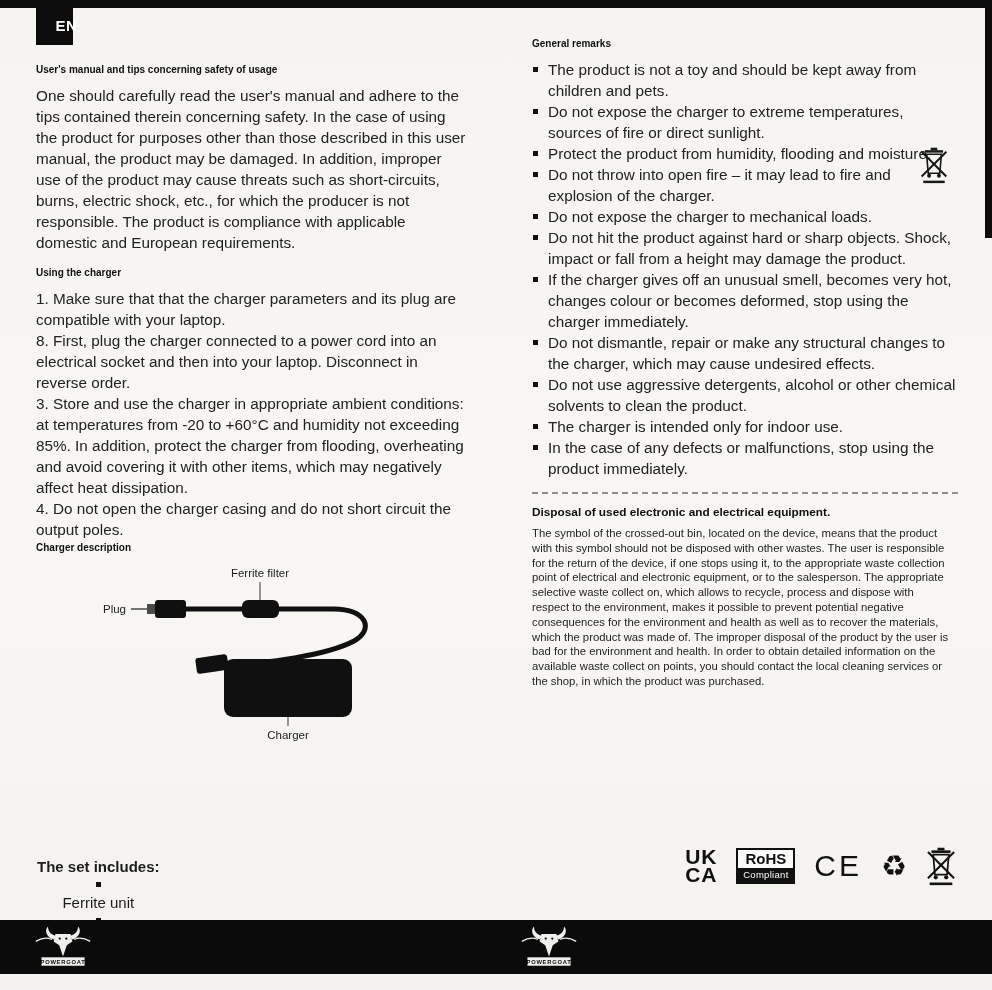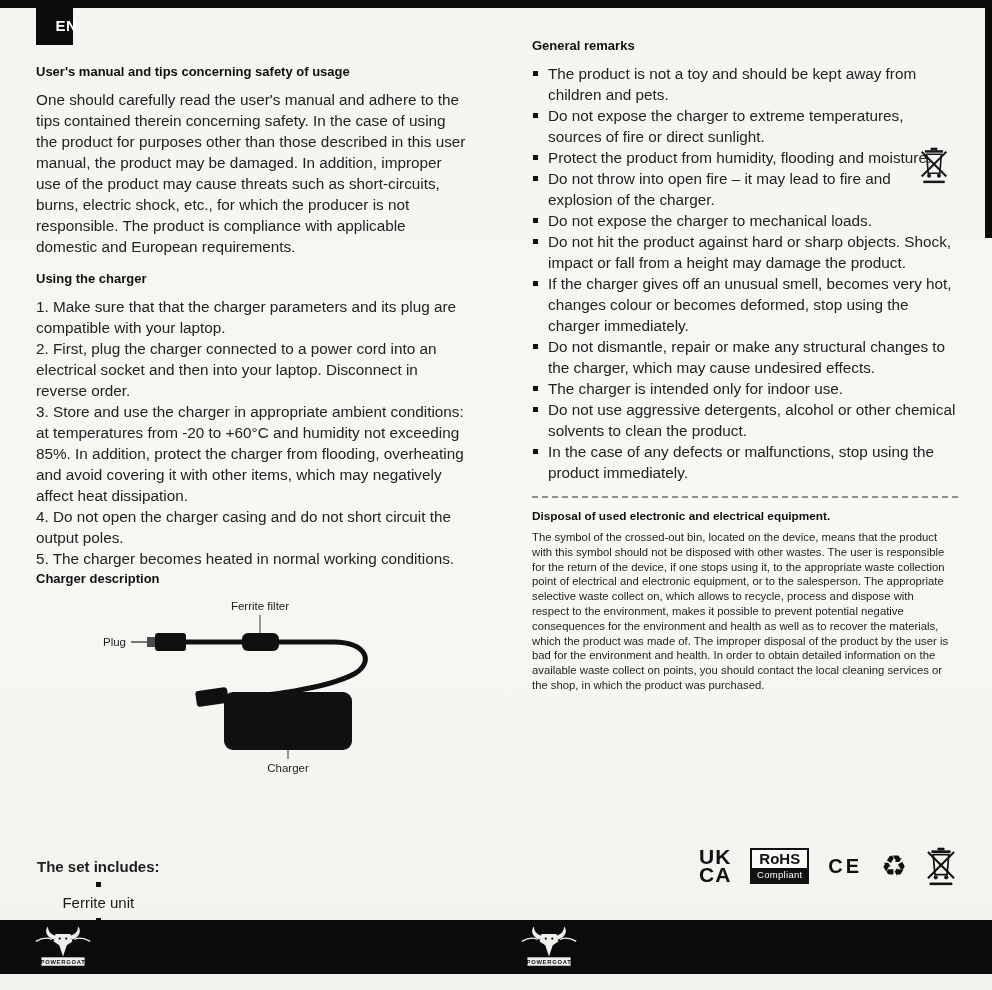--- a/index.html
+++ b/index.html
@@ -8,21 +8,21 @@
   .page { position:relative; width:992px; height:990px; background:linear-gradient(180deg,#f5f4f1 0%,#f8f7f4 55%,#f3f2ef 100%); overflow:hidden; color:#1d1d1d; }
 
   .top-bar { position:absolute; top:0; left:0; width:100%; height:8px; background:#0c0c0c; }
   .right-strip { position:absolute; top:0; right:0; width:7px; height:238px; background:#0c0c0c; }
   .en-badge { position:absolute; top:5px; left:36px; width:37px; height:40px; background:#0c0c0c; color:#fff; font-weight:700; font-size:15px; display:flex; align-items:center; justify-content:center; letter-spacing:.5px;padding-left:24px; }
 
   .col { position:absolute; }
   .col-left  { left:36px;  top:64px; width:433px; }
   .col-right { left:532px; top:38px; width:426px; }
 
-  h2 { font-size:13px; font-weight:700; color:#101010; margin:0 0 10px; }
+  h2 { font-size:10px; font-weight:700; color:#101010; margin:0 0 10px; }
   h2.sub { }
   .body { font-size:15.3px; line-height:21px; color:#222; }
   .step { margin:0; }
   .steps { margin-bottom:2px; }
 
   .diagram { margin-top:4px; }
 
   .set-includes { position:absolute; left:37px; top:858px; font-size:15px; color:#1c1c1c; display:flex; align-items:center; gap:7px; white-space:nowrap;flex-direction:column; }
   .set-includes b { font-weight:700; }
   .sqb { width:5px; height:5px; background:#111; display:inline-block; flex:none; }
@@ -33,21 +33,21 @@
 
   .dashed { border-top:2px dashed #8f8f8f; margin:13px 0 11px; }
   h3.disposal { font-size:11.8px; font-weight:700; color:#101010; margin:0 0 7px; }
   .small { font-size:11.3px; line-height:14.8px; color:#242424; width:420px; }
 
   .cert-row { position:absolute; right:36px; top:846px; display:flex; align-items:center; gap:19px; }
   .ukca { display:flex; flex-direction:column; font-weight:700; font-size:21px; line-height:18px; letter-spacing:1px; color:#101010; }
   .rohs { border:2px solid #111; text-align:center; background:#fbfaf8; }
   .rohs-title { display:block; font-size:15px; font-weight:700; padding:0 7px 1px; color:#101010; }
   .rohs-sub { display:block; background:#111; color:#fff; font-size:9.5px; padding:1px 4px 2px; letter-spacing:.3px; }
-  .ce { font-size:20px; font-weight:700; letter-spacing:3px; color:#101010; }
+  .ce { font-size:30px; font-weight:400; letter-spacing:3px; color:#101010; }
   .recycle { font-size:29px; line-height:1; color:#101010; }
 
   .weee-margin { position:absolute; left:920px; top:146px; }
 
   .footer-band { position:absolute; left:0; top:920px; width:100%; height:54px; background:#0b0b0b; }
   .goat { position:absolute; top:4px; }
   .goat-1 { left:33px; }
   .goat-2 { left:519px; }
 
   svg text { font-family:"Liberation Sans", sans-serif; }
@@ -63,27 +63,26 @@
 
   <div class="col col-left">
     <h2>User's manual and tips concerning safety of usage</h2>
     <p class="body" style="margin-bottom:14px;">One should carefully read the user's manual and adhere to the tips contained therein concerning safety. In the case of using the product for purposes other than those described in this user manual, the product may be damaged. In addition, improper use of the product may cause threats such as short-circuits, burns, electric shock, etc., for which the producer is not responsible. The product is compliance with applicable domestic and European requirements.</p>
 
     <h2 class="sub">Using the charger</h2>
     <div class="steps">
 
         <p class="body step">1. Make sure that that the charger parameters and its plug are compatible with your laptop.</p>
 
-        <p class="body step">2. First, plug the charger connected to a power cord into an electrical socket and then into your laptop. Disconnect in reverse order.</p>
+        <p class="body step">8. First, plug the charger connected to a power cord into an electrical socket and then into your laptop. Disconnect in reverse order.</p>
 
         <p class="body step">3. Store and use the charger in appropriate ambient conditions: at temperatures from -20 to +60°C and humidity not exceeding 85%. In addition, protect the charger from flooding, overheating and avoid covering it with other items, which may negatively affect heat dissipation.</p>
 
         <p class="body step">4. Do not open the charger casing and do not short circuit the output poles.</p>
 
-        <p class="body step">5. The charger becomes heated in normal working conditions.</p>
       </div>
 
     <h2 class="sub">Charger description</h2>
 
     <div class="diagram">
       <svg width="430" height="178" viewBox="0 0 430 178">
 
         <text x="224" y="14" text-anchor="middle" font-size="11.5" fill="#222">Ferrite filter</text>
         <line x1="224" y1="19" x2="224" y2="37" stroke="#555" stroke-width="1.2"></line>
 
@@ -156,26 +155,26 @@
           <span>If the charger gives off an unusual smell, becomes very hot, changes colour or becomes deformed, stop using the charger immediately.</span>
         </li>
 
         <li class="bullet-item">
           <span class="sq"></span>
           <span>Do not dismantle, repair or make any structural changes to the charger, which may cause undesired effects.</span>
         </li>
 
         <li class="bullet-item">
           <span class="sq"></span>
+          <span>Do not use aggressive detergents, alcohol or other chemical solvents to clean the product.</span>
+        </li>
+
+        <li class="bullet-item">
+          <span class="sq"></span>
           <span>The charger is intended only for indoor use.</span>
-        </li>
-
-        <li class="bullet-item">
-          <span class="sq"></span>
-          <span>Do not use aggressive detergents, alcohol or other chemical solvents to clean the product.</span>
         </li>
 
         <li class="bullet-item">
           <span class="sq"></span>
           <span>In the case of any defects or malfunctions, stop using the product immediately.</span>
         </li>
       </ul>
 
     <div class="dashed"></div>
 

